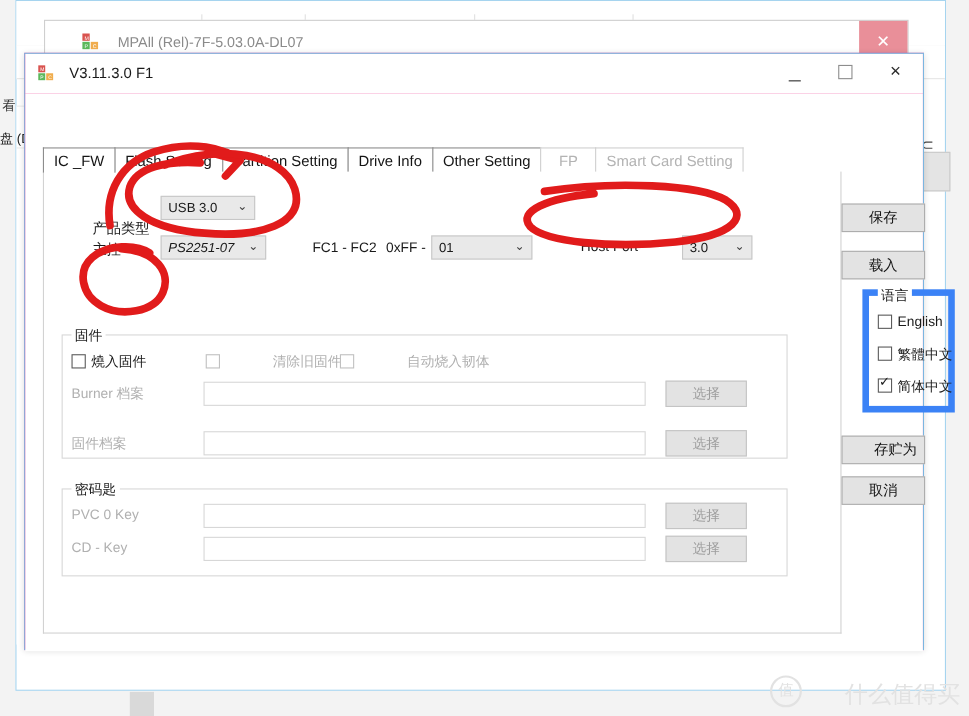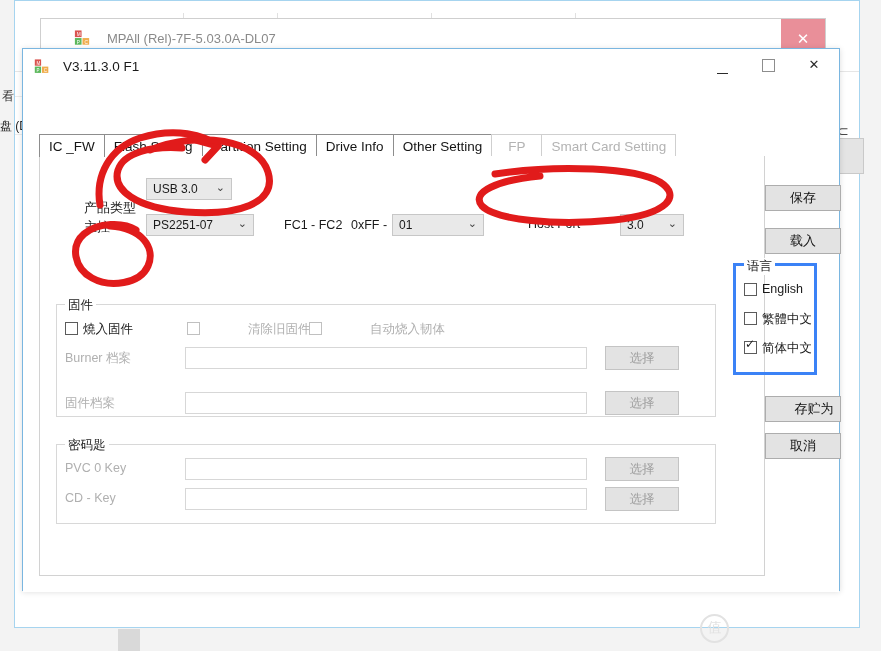--- a/index.html
+++ b/index.html
@@ -310,21 +310,21 @@
 
       <div class="pane">
 
         <div class="lbl" style="left:44px; top:25px;margin-top:18px;">产品类型</div>
         <div class="combo" style="left:106px; top:22px; width:86px;">
           <span class="val">USB 3.0</span>
           <span class="chev">⌄</span>
         </div>
 
         <div class="lbl" style="left:44px; top:62px;">主控</div>
-        <div class="combo" style="left:106px; top:58px; width:108px;">
+        <div class="combo" style="left:106px; top:58px; width:96px;font-style:italic;">
           <span class="val">PS2251-07</span>
           <span class="chev">⌄</span>
         </div>
 
         <div class="lbl" style="left:244px; top:62px; font-size:12.5px;">FC1 - FC2</div>
         <div class="lbl" style="left:311px; top:62px; font-size:12.5px;">0xFF -</div>
         <div class="combo" style="left:352px; top:58px; width:92px;">
           <span class="val">01</span>
           <span class="chev">⌄</span>
         </div>
@@ -372,21 +372,21 @@
           <div class="lbl dis" style="left:8px; top:46px; font-size:12.5px;">CD - Key</div>
           <div class="txtbox" style="left:128px; top:43px; width:402px;"></div>
           <div class="btn-sm" style="left:548px; top:42px;">选择</div>
         </div>
 
       </div>
 
       <div class="btn-lg" style="left:742px; top:100px;">保存</div>
       <div class="btn-lg" style="left:742px; top:143px;">载入</div>
 
-      <div class="lang-group" style="left:710px; top:178px; width:84px; height:112px; position:absolute; border:3px solid #3b82f6; box-sizing:border-box;">
+      <div class="lang-group" style="left:761px; top:178px; width:84px; height:112px; position:absolute; border:6px solid #3b82f6; box-sizing:border-box;">
         <div class="group-title">语言</div>
 
         <div class="cbx" style="left:8px; top:16px;">
           <span class="box"></span>
           <span class="txt">English</span>
         </div>
         <div class="cbx" style="left:8px; top:45px;">
           <span class="box"></span>
           <span class="txt">繁體中文</span>
         </div>
@@ -420,14 +420,15 @@
                C556,226 496,220 482,206 C470,192 498,180 540,176" stroke="#e11b1b" stroke-width="7" fill="none" stroke-linecap="round"></path>
     </g>
 
     <g>
       <path d="M110,226 C142,228 156,248 148,266 C140,284 110,288 92,278
                C74,268 70,246 84,234 C98,222 124,222 136,230" stroke="#e11b1b" stroke-width="7" fill="none" stroke-linecap="round"></path>
     </g>
   </svg>
 
   <div class="wm-circle">值</div>
+  <div class="wm">什么值得买</div>
 
 </div>
 
 </body></html>

